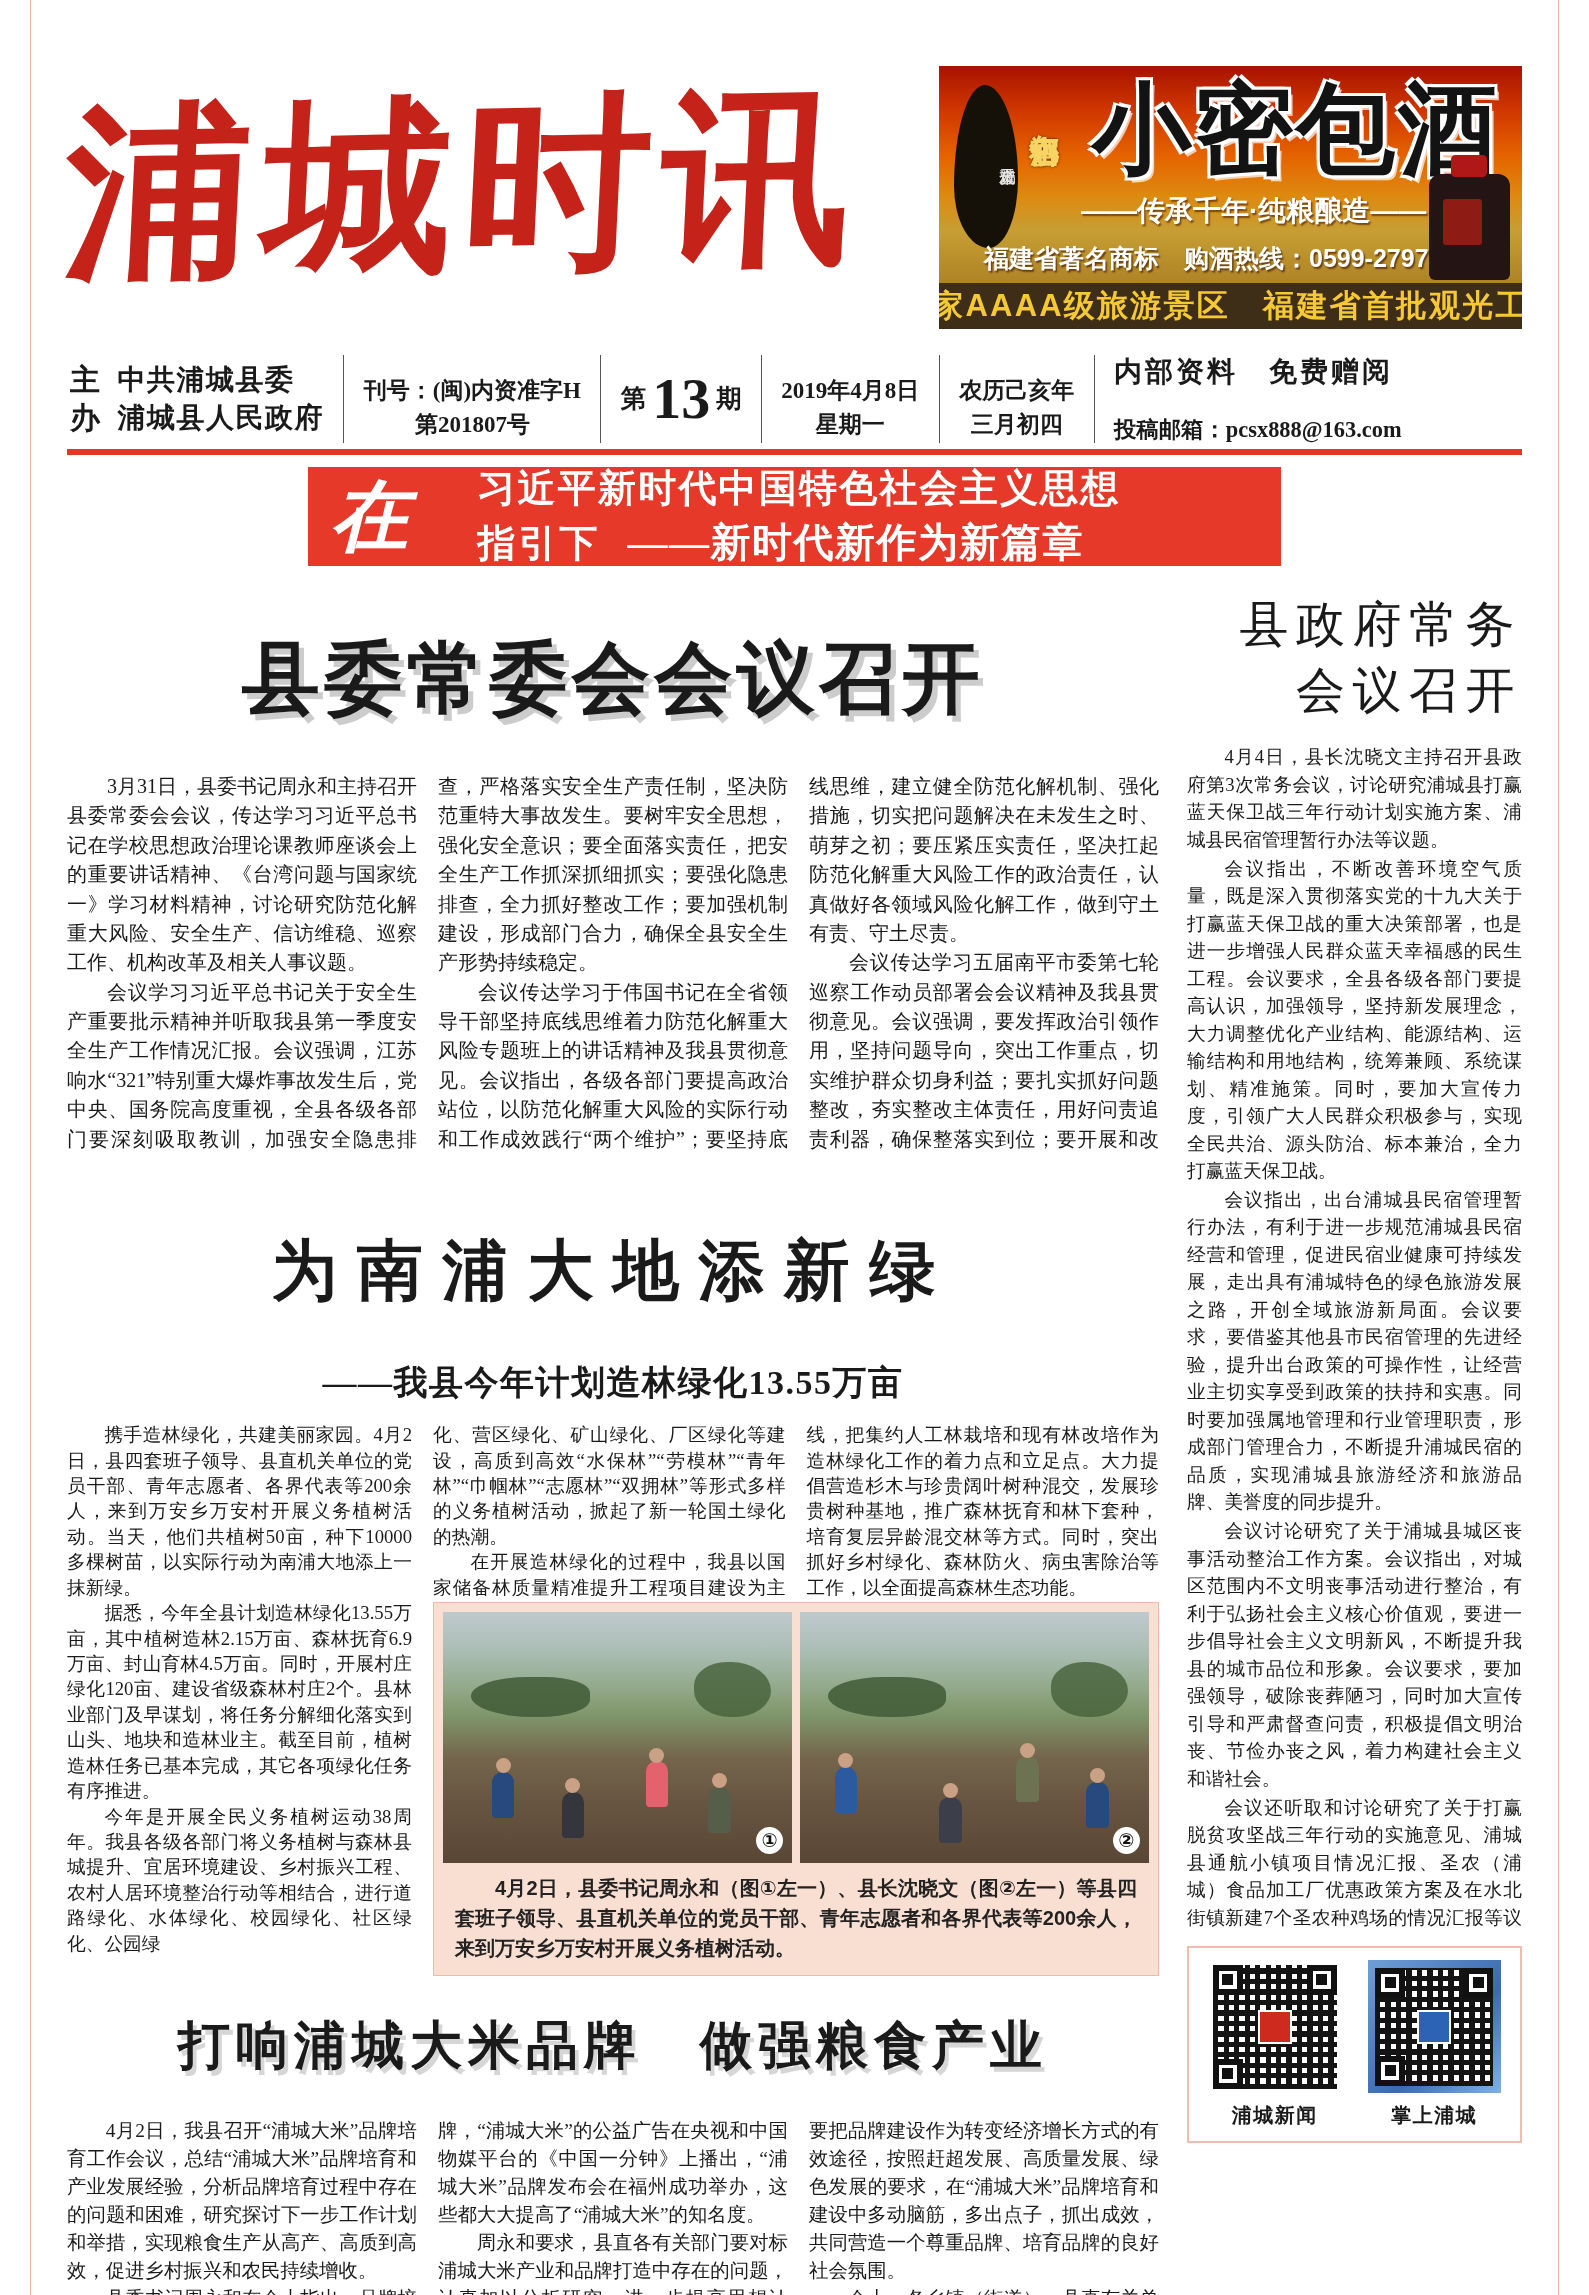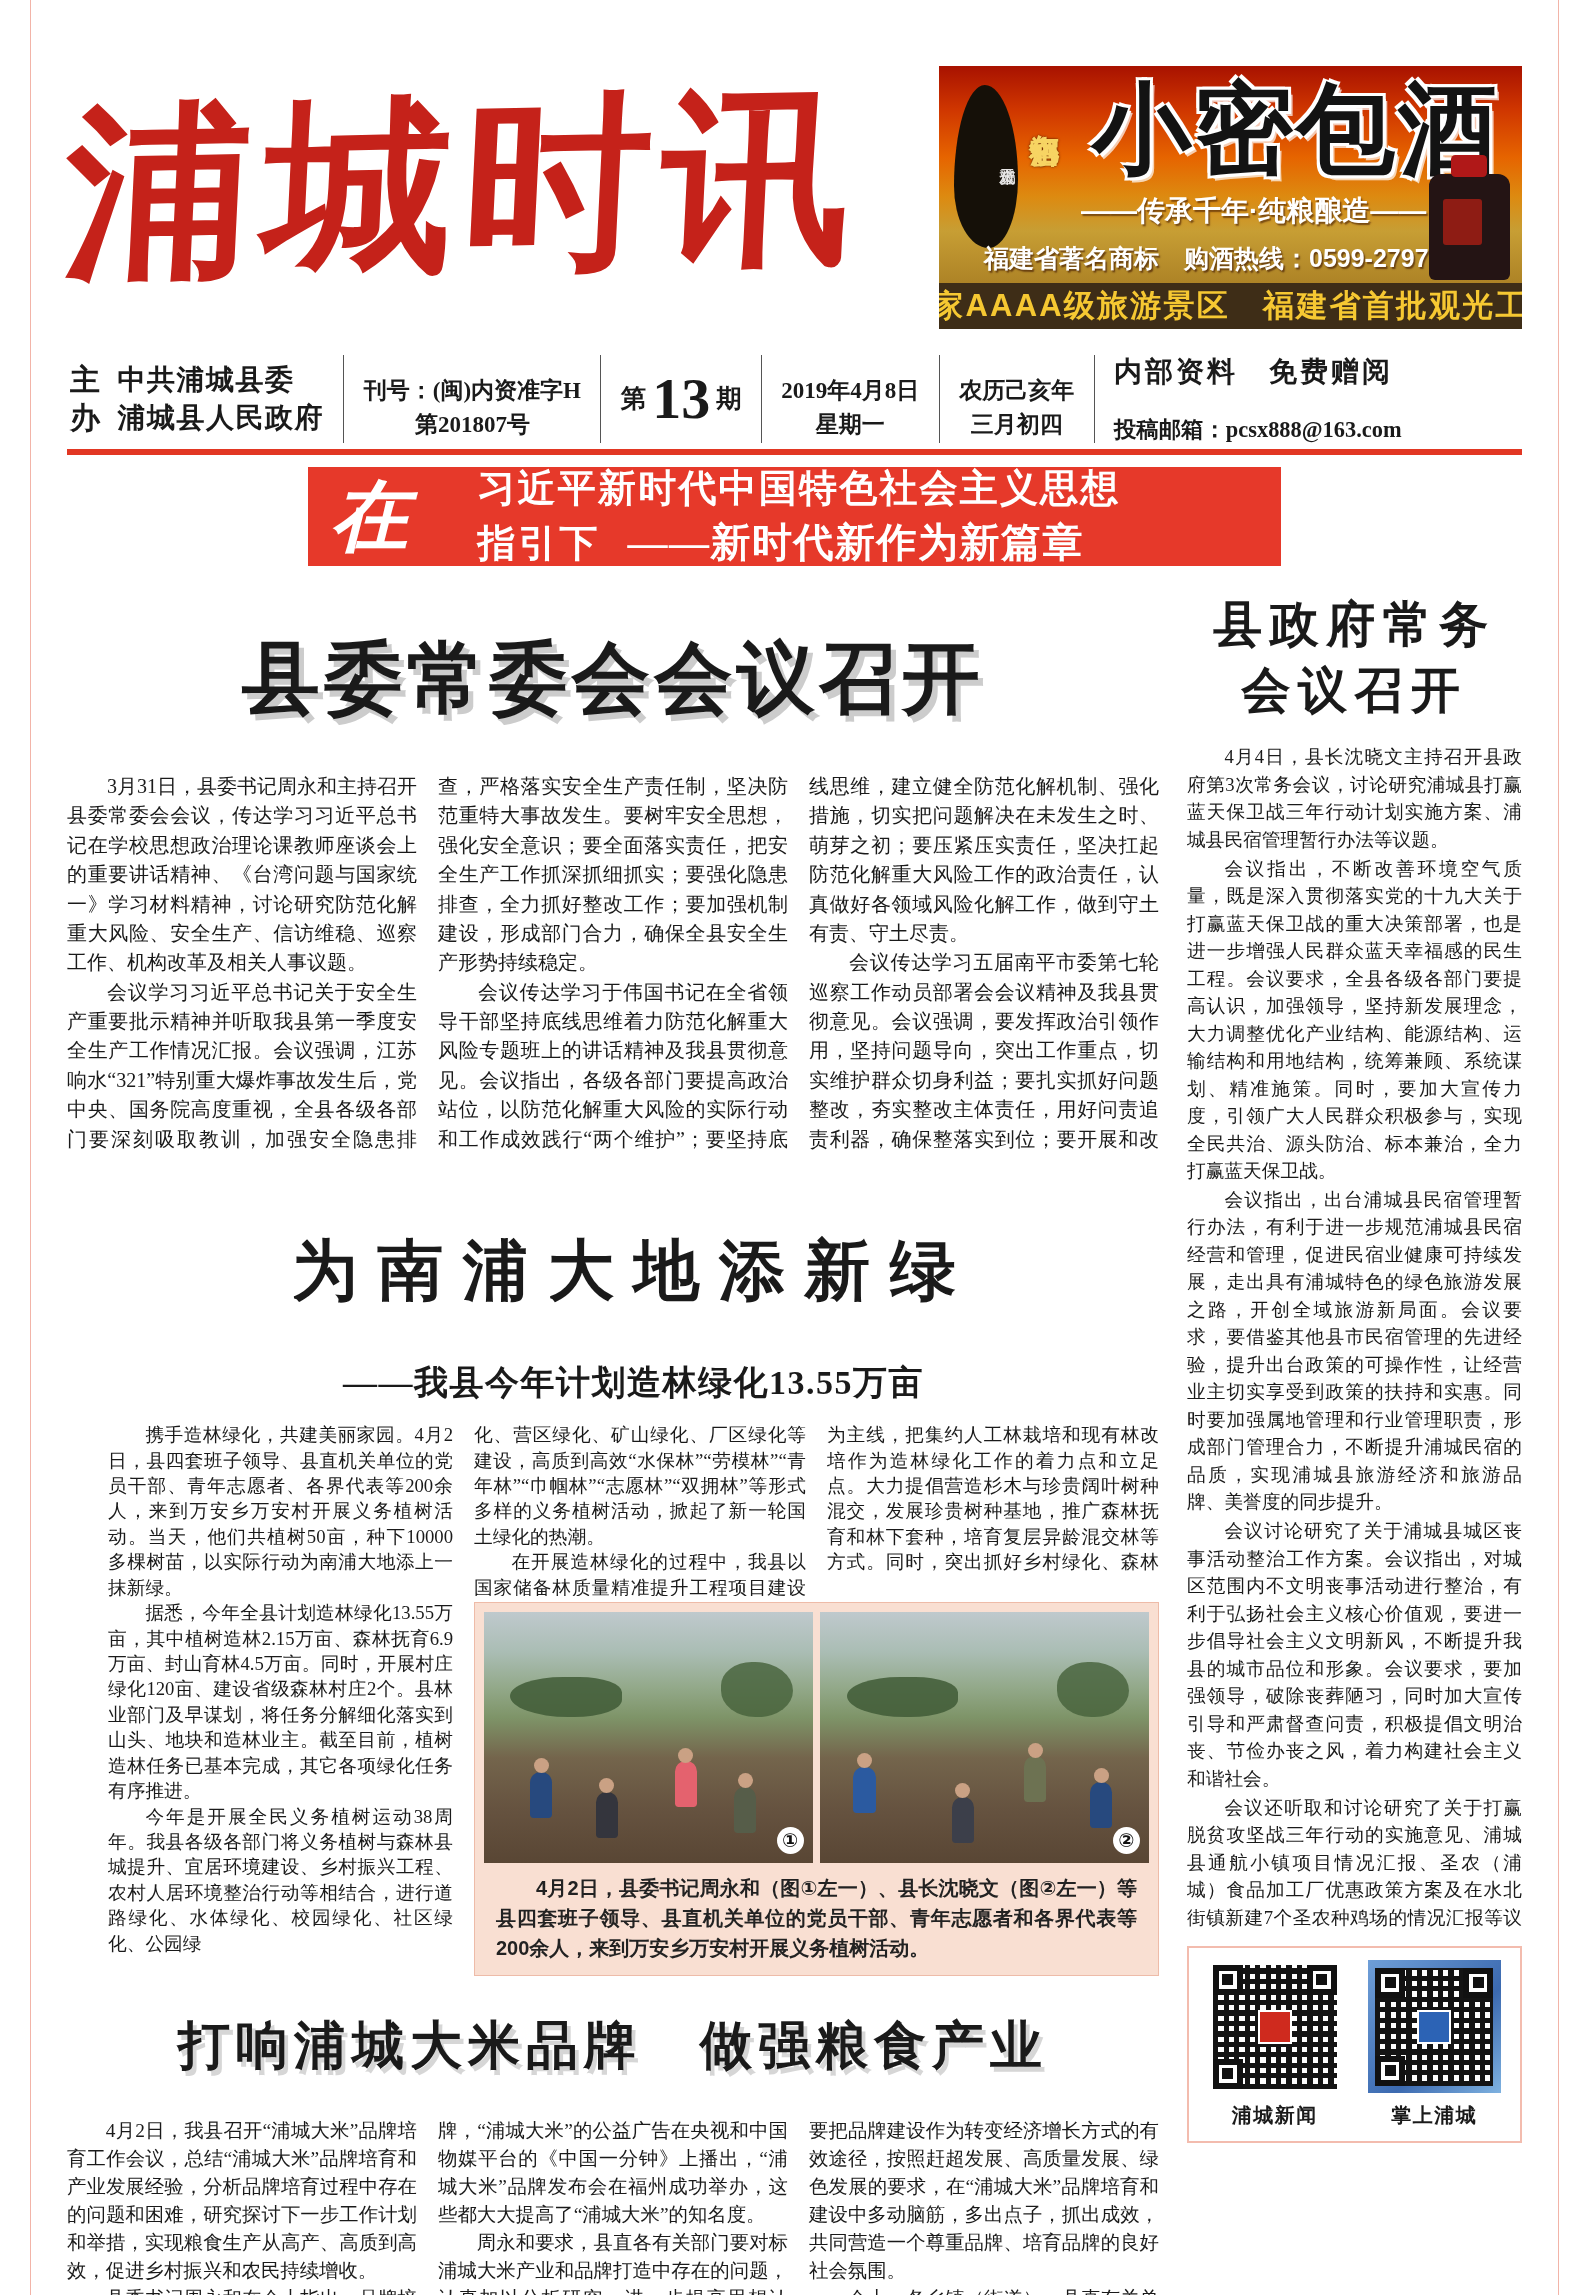--- a/index.html
+++ b/index.html
@@ -53,21 +53,21 @@
 
   
   .para{margin:0;text-indent:2em;text-align:justify;}
   .para.no-indent{text-indent:0;}
 
   
   .a1-head{font-size:78px;font-weight:900;font-family:"Liberation Sans","DejaVu Sans",sans-serif;text-align:center;letter-spacing:4.5px;line-height:1.05;text-shadow:5.2px 6px 0 rgba(110,110,110,.35);white-space:nowrap;}
   .a1-flow{margin-top:19.4px;height:409px;overflow:hidden;column-count:3;column-gap:21px;font-size:20px;line-height:1.47;}
 
   
-  .a3{margin-top:13.5px;margin-left:41px;}
+  .a3{margin-top:13.5px;}
   .a3-title{font-size:66px;font-weight:900;text-align:center;letter-spacing:19.4px;line-height:1.05;white-space:nowrap;}
   .a3-sub{font-size:34px;font-weight:900;text-align:center;margin-top:7.5px;letter-spacing:1.5px;}
   .a3-row{display:flex;gap:21px;margin-top:16.4px;height:554px;}
   .a3-col1{width:345px;flex:0 0 auto;font-size:18.7px;line-height:1.36;overflow:hidden;}
   .a3-right{flex:1;display:flex;flex-direction:column;min-width:0;}
   .a3-flow2{column-count:2;column-gap:21px;font-size:18.7px;line-height:1.36;height:182px;overflow:hidden;}
 
   
   .photo-box{margin-top:6px;background:#f9dfd2;border:0.7px solid #eebba8;padding:9px 9px 4.5px;flex:1;display:flex;flex-direction:column;}
   .photo-row{display:flex;gap:7.5px;height:251px;}
@@ -79,21 +79,21 @@
   .person::before{content:"";position:absolute;top:-13.5px;left:3.7px;width:15px;height:15px;border-radius:50%;background:#caa184;}
   .badge{position:absolute;right:9px;bottom:9px;width:27px;height:27px;border-radius:50%;background:#fff;color:#111;font-size:19.4px;font-weight:bold;display:flex;align-items:center;justify-content:center;font-family:"Liberation Sans","DejaVu Sans",sans-serif;}
   .photo-caption{font-family:"Liberation Sans","DejaVu Sans",sans-serif;font-size:20px;line-height:1.5;padding:10.5px 12px 7.5px;text-align:justify;text-indent:2em;font-weight:bold;color:#222;}
 
   
   .a4{margin-top:16.4px;}
   .a4-head{font-size:52px;font-weight:900;text-align:center;letter-spacing:6px;line-height:1.05;text-shadow:3.7px 4.5px 0 rgba(120,120,120,.3);white-space:nowrap;}
   .a4-flow{margin-top:18px;height:363px;overflow:hidden;column-count:3;column-gap:21px;font-size:19.4px;line-height:1.44;}
 
   
-  .side-head{font-size:49px;font-weight:700;text-align:center;letter-spacing:7.5px;line-height:1.35;margin:6px 0 19.4px;}
+  .side-head{font-size:49px;font-weight:400;text-align:right;letter-spacing:7.5px;line-height:1.35;margin:6px 0 19.4px;}
   .side-text{font-size:18.7px;line-height:1.47;height:1185px;overflow:hidden;}
   .side-text .para{margin-bottom:1.5px;}
   .qr-box{margin-top:18px;border:2.2px solid #f3bcae;background:#fff;padding:12px;display:flex;gap:12px;}
   .qr-cell{flex:1;display:flex;flex-direction:column;align-items:center;}
   .qr-wrap{width:133px;height:133px;padding:4.5px;background:#fff;box-sizing:border-box;}
   .qr-wrap.blue{background:linear-gradient(135deg,#6f9fd8,#3c6ab0 60%,#7fb2e0);padding:7.5px;}
   .qr{position:relative;width:100%;height:100%;background:
       repeating-linear-gradient(0deg,#141414 0 5.2px,transparent 5.2px 10.5px),
       repeating-linear-gradient(90deg,#141414 0 5.2px,#ffffff 5.2px 10.5px);}
   .fp{position:absolute;width:30px;height:30px;border:6px solid #111;background:#fff;box-sizing:border-box;}

